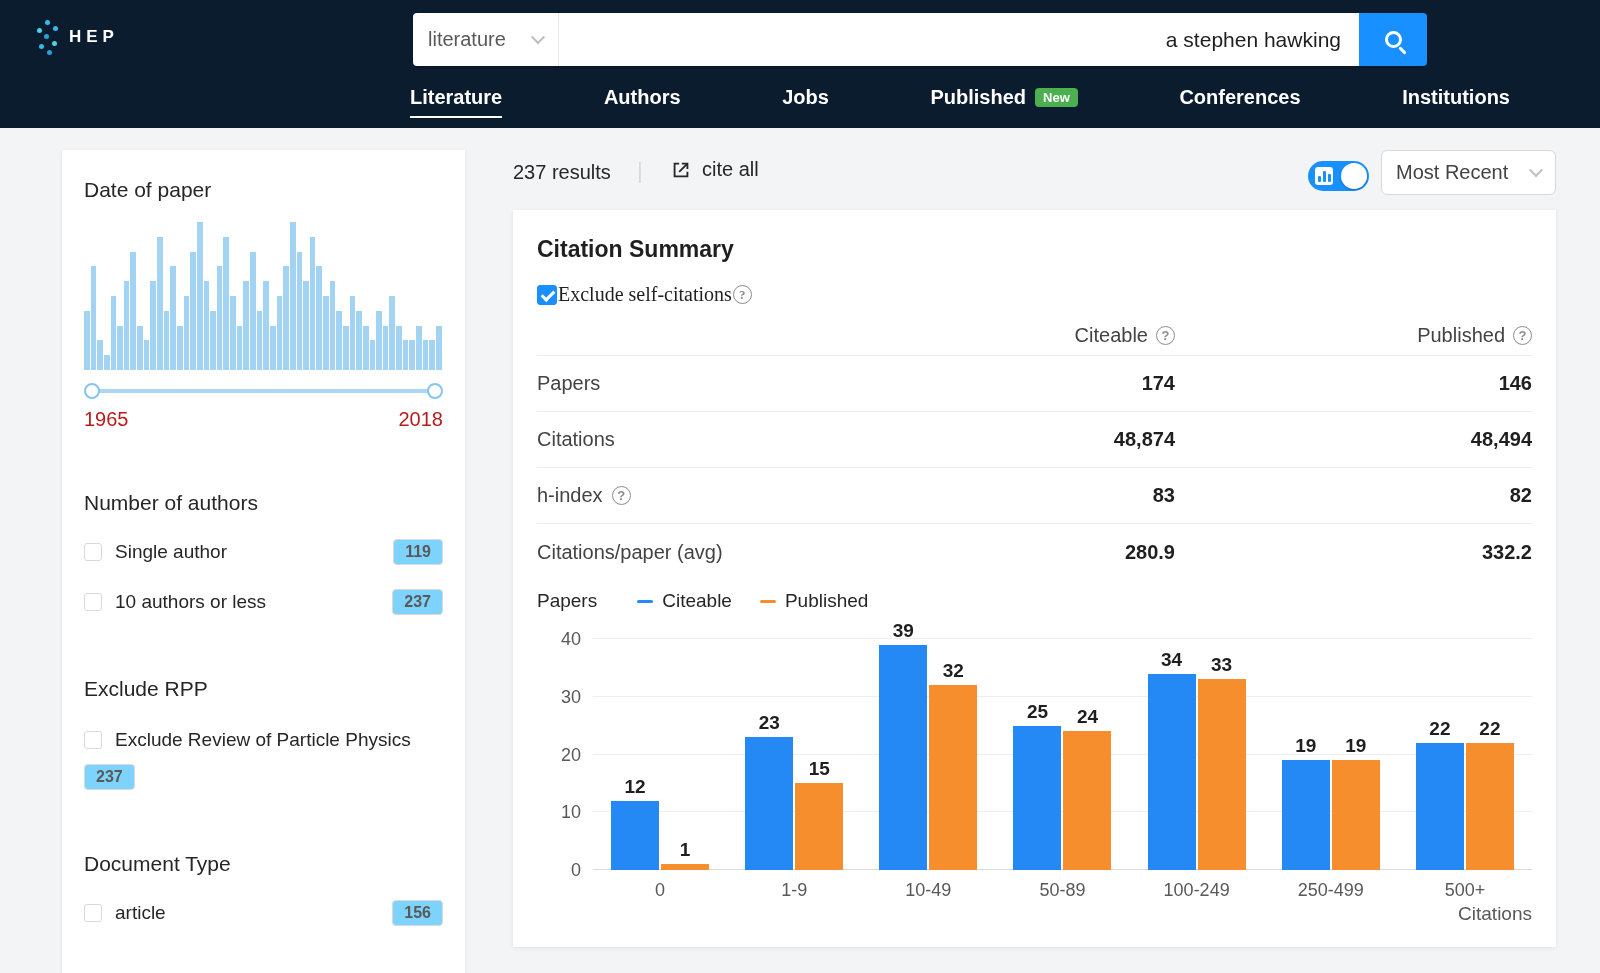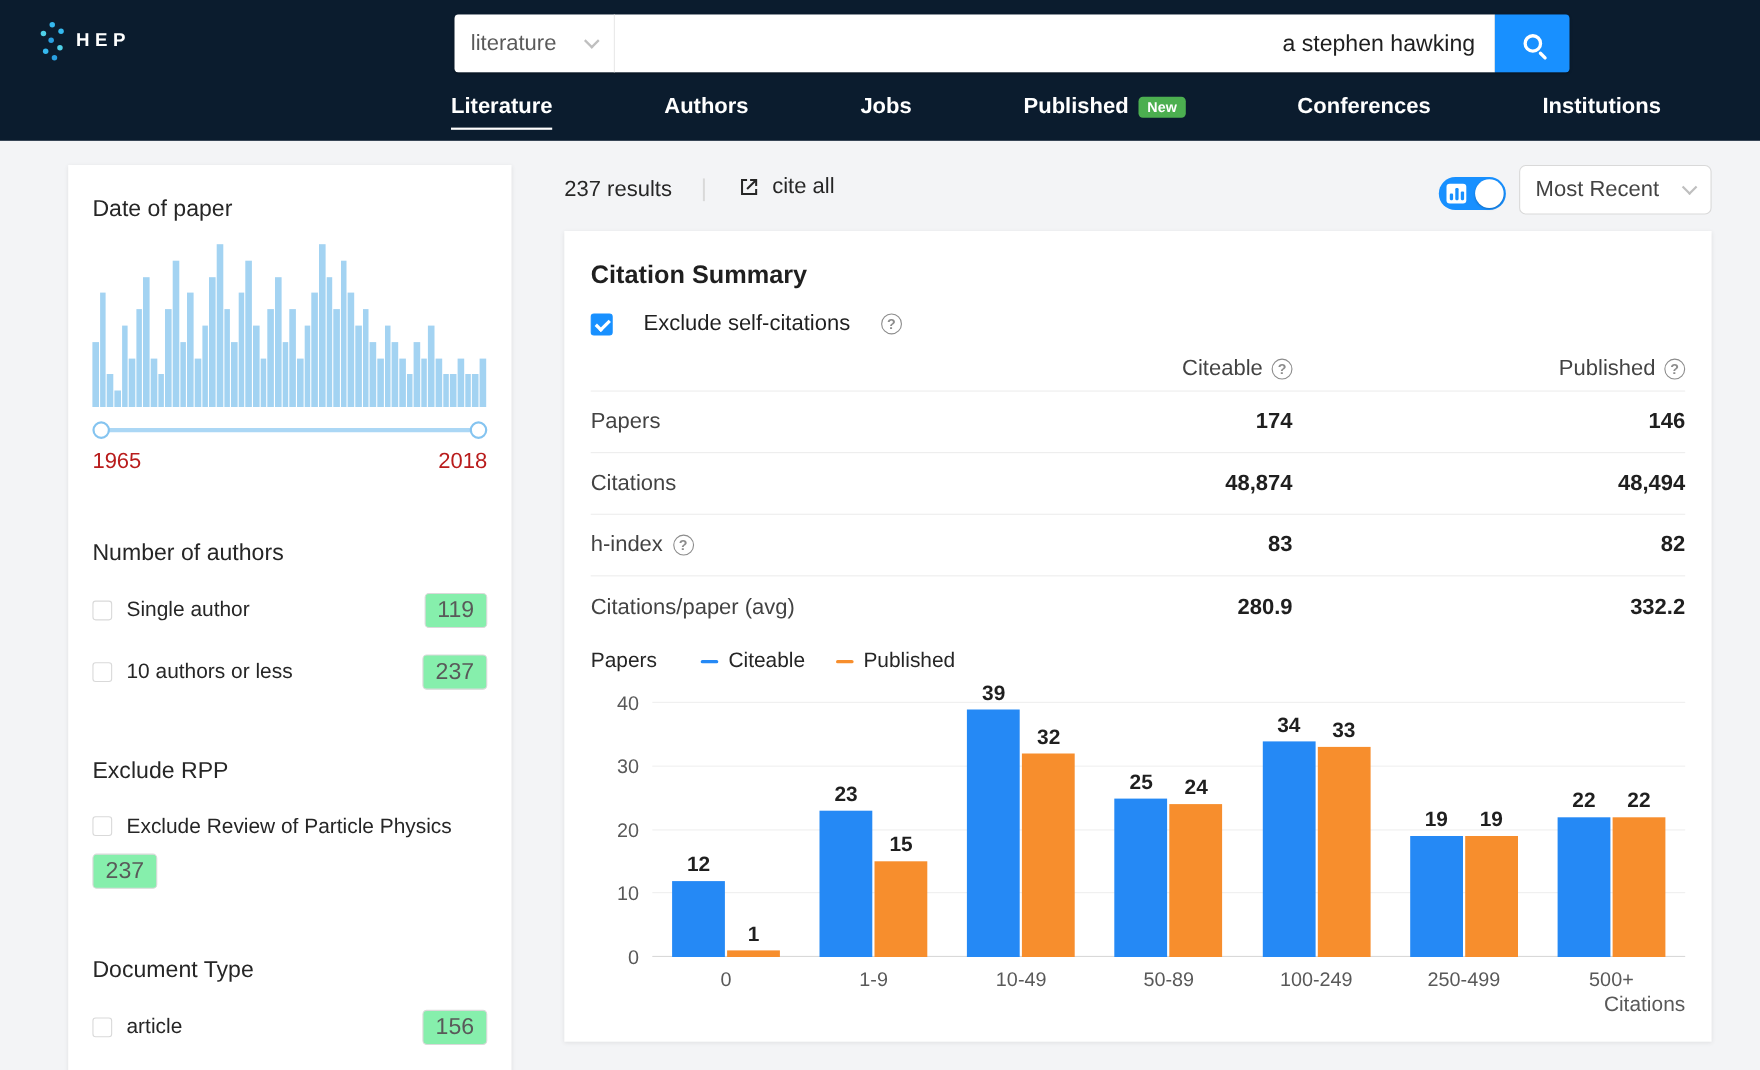--- a/index.html
+++ b/index.html
@@ -42,21 +42,21 @@
   .slider { position:relative; height:18px; margin-top:12px; }
   .slider-track { position:absolute; left:6px; right:6px; top:7px; height:4px; background:#abd7f5; border-radius:2px; }
   .slider-handle { position:absolute; top:1px; width:16px; height:16px; background:#fff; border:2px solid #85c4f0; border-radius:50%; cursor:pointer; }
   .slider-handle.left { left:0; } .slider-handle.right { right:0; }
   .range-labels { display:flex; justify-content:space-between; font-size:20px; color:#b91c1c; margin-top:8px; }
   .facet-section { margin-top:60px; }
   .facet-section.tight { margin-top:62px; }
   .facet-option { display:flex; align-items:center; margin-top:24px; font-size:19px; color:#262626; }
   .checkbox { width:18px; height:18px; border:1px solid #d9d9d9; border-radius:3px; background:#fff; flex:none; cursor:pointer; }
   .facet-option .opt-label { margin-left:13px; flex:1; }
-  .count-badge { border:1px solid #d9d9d9; border-radius:4px; padding:3px 11px; font-size:21px; color:#595959; background:#86efac; }
+  .count-badge { border:1px solid #d9d9d9; border-radius:4px; padding:3px 11px; font-size:16px; color:#595959; background:#7dd3fc;font-weight:bold; }
   .facet-inline { font-size:19px; line-height:1.75; color:#262626; margin-top:22px; }
   .facet-inline .checkbox { display:inline-block; vertical-align:-3px; margin-right:13px; }
   .rpp-badge { display:inline-block; margin-top:8px; }
 
   
   .results-count { position:absolute; left:513px; top:161px; font-size:20px; color:#262626; }
   .results-sep { position:absolute; left:637px; top:158px; font-size:22px; color:#d9d9d9; }
   .cite-all { position:absolute; left:670px; top:158px; display:flex; align-items:center; gap:10px; font-size:20px; color:#262626; cursor:pointer; }
   .cite-all svg { display:block; }
   .toggle { position:absolute; left:1308px; top:161px; width:61px; height:30px; border-radius:15px; background:#1890ff; cursor:pointer; }
@@ -64,21 +64,21 @@
   .toggle-icon { position:absolute; left:7px; top:6px; width:18px; height:18px; background:#fff; border-radius:3px; }
   .toggle-icon i { position:absolute; bottom:3px; width:3px; background:#1890ff; border-radius:1px; }
   .toggle-icon i:nth-child(1){left:3px;height:6px;}
   .toggle-icon i:nth-child(2){left:8px;height:11px;}
   .toggle-icon i:nth-child(3){left:13px;height:8px;}
   .sort-select { position:absolute; left:1381px; top:150px; width:175px; height:45px; background:#fff; border:1px solid #d9d9d9; border-radius:6px; display:flex; align-items:center; justify-content:space-between; padding:0 14px; font-size:20px; color:#434343; cursor:pointer; }
 
   
   .citation-card { position:absolute; left:513px; top:210px; width:1043px; height:737px; background:#fff; box-shadow:0 1px 4px rgba(0,0,0,.08); padding:26px 24px; }
   .card-title { font-size:23px; font-weight:700; color:#1f1f1f; }
-  .exclude-row { display:flex; align-items:center; gap:28px; margin-top:20px; font-size:20px; color:#1f1f1f; }
+  .exclude-row { display:flex; align-items:center; gap:1px; margin-top:20px; font-size:20px; color:#1f1f1f;font-family:Liberation Serif, serif; }
   .checkbox.checked { background:#1890ff; border-color:#1890ff; width:20px; height:20px; position:relative; }
   .checkbox.checked::after { content:""; position:absolute; left:6px; top:2px; width:5px; height:10px; border:solid #fff; border-width:0 3px 3px 0; transform:rotate(45deg); }
   .help { width:19px; height:19px; border-radius:50%; border:1.5px solid #8c8c8c; color:#8c8c8c; font-size:13px; font-weight:700; display:inline-flex; align-items:center; justify-content:center; flex:none; cursor:pointer; }
 
   .s-table { margin-top:10px; }
   .s-row { display:flex; align-items:center; height:56px; border-bottom:1px solid #ededed; }
   .s-row.head { height:40px; }
   .s-row.last { border-bottom:none; }
   .s-cell-label { flex:1; font-size:20px; color:#434343; display:flex; align-items:center; gap:9px; }
   .s-cell-head { width:330px; text-align:right; font-size:20px; color:#434343; display:flex; justify-content:flex-end; align-items:center; gap:8px; }

